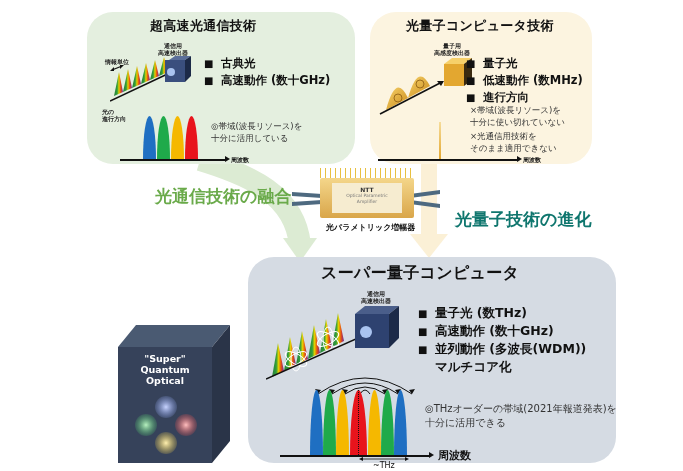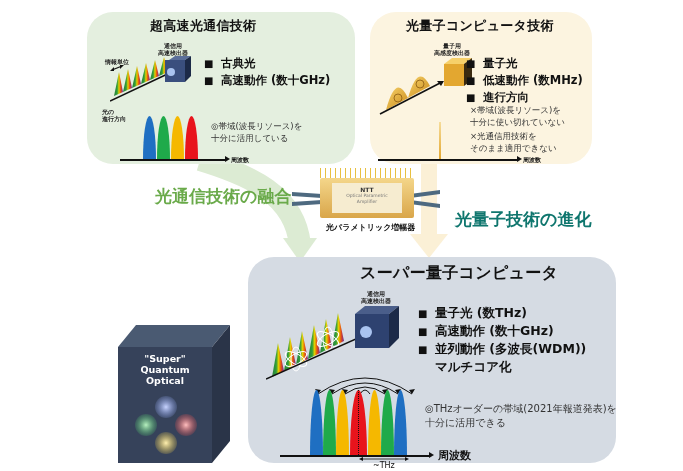--- a/index.html
+++ b/index.html
@@ -187,21 +187,21 @@
   <div class="abs" style="left:0;top:-10px;width:94px;height:10px;background:repeating-linear-gradient(90deg,#e8c040 0 1.5px,transparent 1.5px 5px);"></div>
   <div class="abs" style="left:12px;top:5px;width:70px;height:30px;background:#f6ecd0;text-align:center;">
     <div style="font-size:6px;font-weight:bold;margin-top:3px;color:#333;">NTT</div>
     <div style="font-size:4.5px;color:#777;line-height:6px;">Optical Parametric</div>
     <div style="font-size:4.5px;color:#777;line-height:6px;">Amplifier</div>
   </div>
 </div>
 <div class="amp-label" style="left:326px;top:222px;">光パラメトリック増幅器</div>
 
 <div class="box box-gray"></div>
-<div class="title title-big" style="left:321px;top:263px;margin-left:39px;">スーパー量子コンピュータ</div>
+<div class="title title-big" style="left:321px;top:263px;">スーパー量子コンピュータ</div>
 
 <div class="tiny" style="left:361px;top:290px;">
   <div>通信用</div>
   <div>高速検出器</div>
 </div>
 
 <svg class="abs" style="left:266px;top:305px" width="90" height="75">
   <defs>
     <linearGradient id="rainbow2" x1="0" x2="1" y1="0" y2="0">
       <stop offset="0" stop-color="#2a7d3a"></stop>

